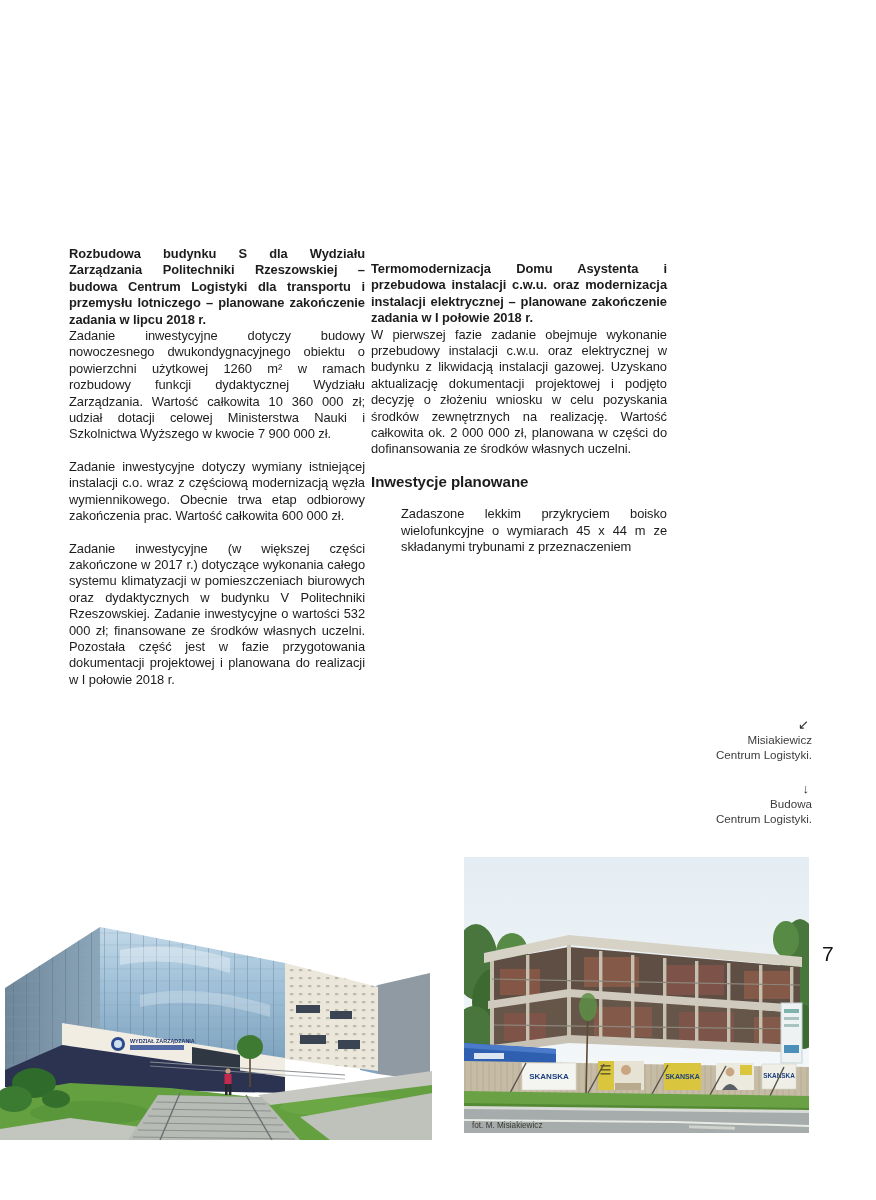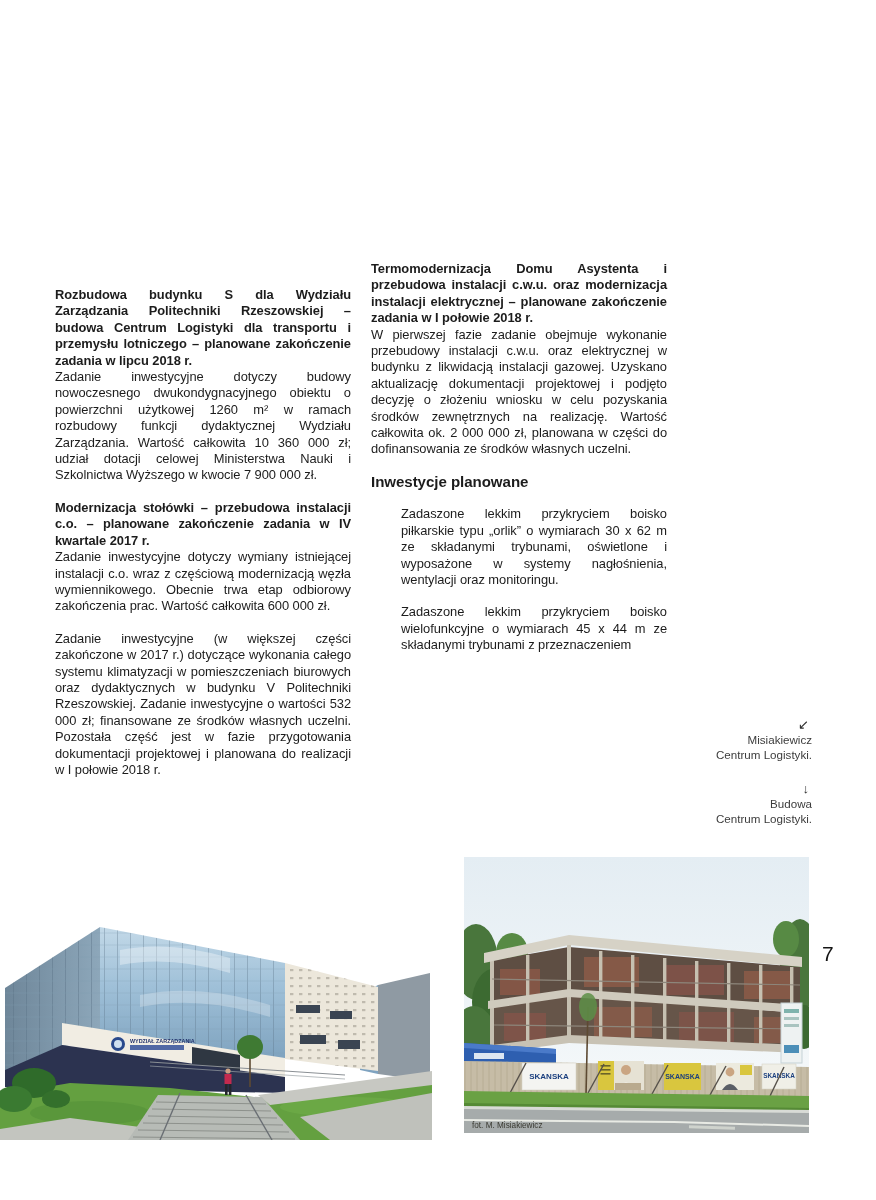--- a/index.html
+++ b/index.html
@@ -12,21 +12,21 @@
     overflow: hidden;
   }
   .page { position: absolute; inset: 0; }
 
   
   .col {
     position: absolute; top: 246px; width: 296px;
     font-size: 12.9px; line-height: 16.4px;
     text-align: justify; letter-spacing: -0.05px;
   }
-  .col-left  { left: 55px; margin-top: 41px; }
+  .col-left  { left: 69px; }
   .col-right { left: 371px; margin-top: 15px; }
   .section { margin: 0 0 16px 0; }
   .section h3 { font-size: 12.9px; font-weight: bold; margin: 0; text-align: justify; }
   .section p  { margin: 0; }
   .plan-heading { margin: 0 0 16px 0; }
   .list-item { margin: 0 0 16px 30px; text-align: justify; }
 
   
   .side-caption {
     position: absolute; left: 630px; width: 182px;
@@ -52,38 +52,36 @@
 <body>
 
 <div class="page">
 
   <div class="col col-left">
     <div class="section">
       <h3>Rozbudowa budynku S dla Wydziału Zarządzania Politechniki Rzeszowskiej – budowa Centrum Logistyki dla transportu i przemysłu lotniczego – planowane zakończenie zadania w lipcu 2018 r.</h3>
       <p>Zadanie inwestycyjne dotyczy budowy nowoczesnego dwukondygnacyjnego obiektu o powierzchni użytkowej 1260 m² w ramach rozbudowy funkcji dydaktycznej Wydziału Zarządzania. Wartość całkowita 10 360 000 zł; udział dotacji celowej Ministerstwa Nauki i Szkolnictwa Wyższego w kwocie 7 900 000 zł.</p>
     </div>
     <div class="section">
-      <h3>Modernizacja stołówki – przebudowa instalacji c.o. – planowane zakończenie zadania w IV kwartale 2017 r.</h3>
       <p>Zadanie inwestycyjne dotyczy wymiany istniejącej instalacji c.o. wraz z częściową modernizacją węzła wymiennikowego. Obecnie trwa etap odbiorowy zakończenia prac. Wartość całkowita 600 000 zł.</p>
     </div>
     <div class="section">
       <p>Zadanie inwestycyjne (w większej części zakończone w 2017 r.) dotyczące wykonania całego systemu klimatyzacji w pomieszczeniach biurowych oraz dydaktycznych w budynku V Politechniki Rzeszowskiej. Zadanie inwestycyjne o wartości 532 000 zł; finansowane ze środków własnych uczelni. Pozostała część jest w fazie przygotowania dokumentacji projektowej i planowana do realizacji w I połowie 2018 r.</p>
     </div>
   </div>
 
   <div class="col col-right">
     <div class="section">
       <h3>Termomodernizacja Domu Asystenta i przebudowa instalacji c.w.u. oraz modernizacja instalacji elektrycznej – planowane zakończenie zadania w I połowie 2018 r.</h3>
       <p>W pierwszej fazie zadanie obejmuje wykonanie przebudowy instalacji c.w.u. oraz elektrycznej w budynku z likwidacją instalacji gazowej. Uzyskano aktualizację dokumentacji projektowej i podjęto decyzję o złożeniu wniosku w celu pozyskania środków zewnętrznych na realizację. Wartość całkowita ok. 2 000 000 zł, planowana w części do dofinansowania ze środków własnych uczelni.</p>
     </div>
     <div class="plan-heading">
       <h3>Inwestycje planowane</h3>
     </div>
     <div>
-      <p class="list-item">Zadaszone lekkim przykryciem boisko piłkarskie typu „orlik” o wymiarach 30 x 62 m ze składanymi trybunami, oświetlone i wyposażone w systemy nagłośnienia, wentylacji oraz monitoringu.</p>
       <p class="list-item">Zadaszone lekkim przykryciem boisko wielofunkcyjne o wymiarach 45 x 44 m ze składanymi trybunami z przeznaczeniem</p>
     </div>
   </div>
 
   <div class="side-caption caption-1">
     <div class="arrow-line">↙</div>
     <div>Misiakiewicz</div>
     <div>Centrum Logistyki.</div>
   </div>
   <div class="side-caption caption-2">

